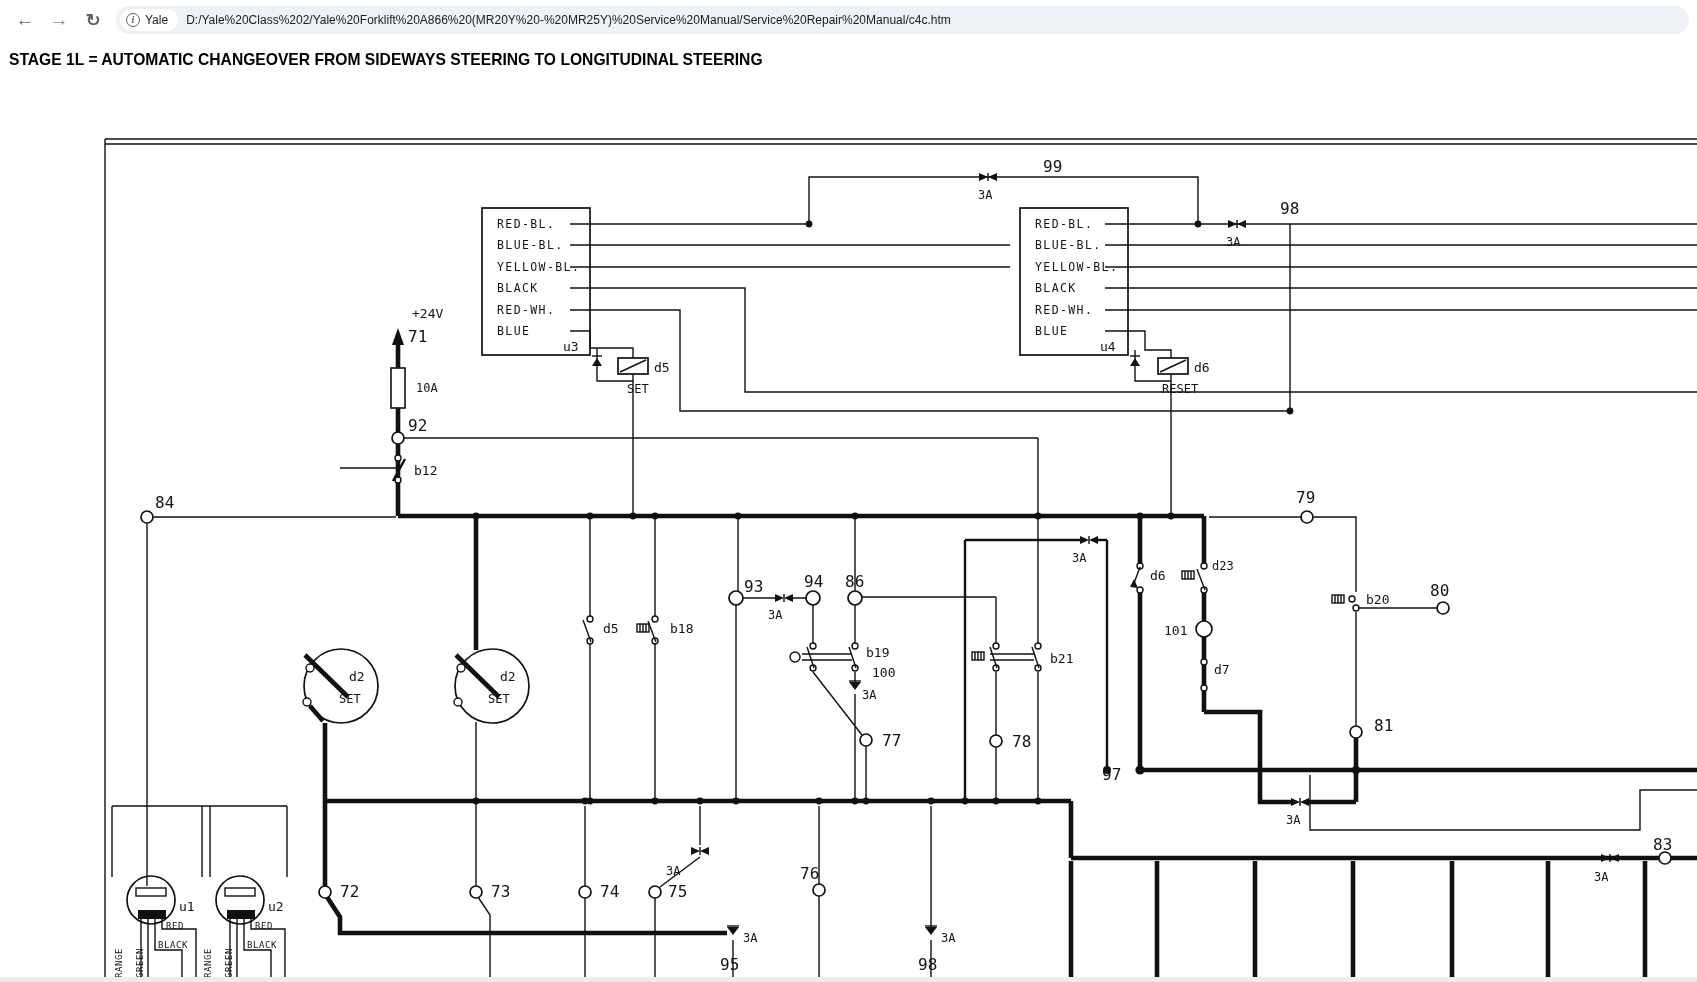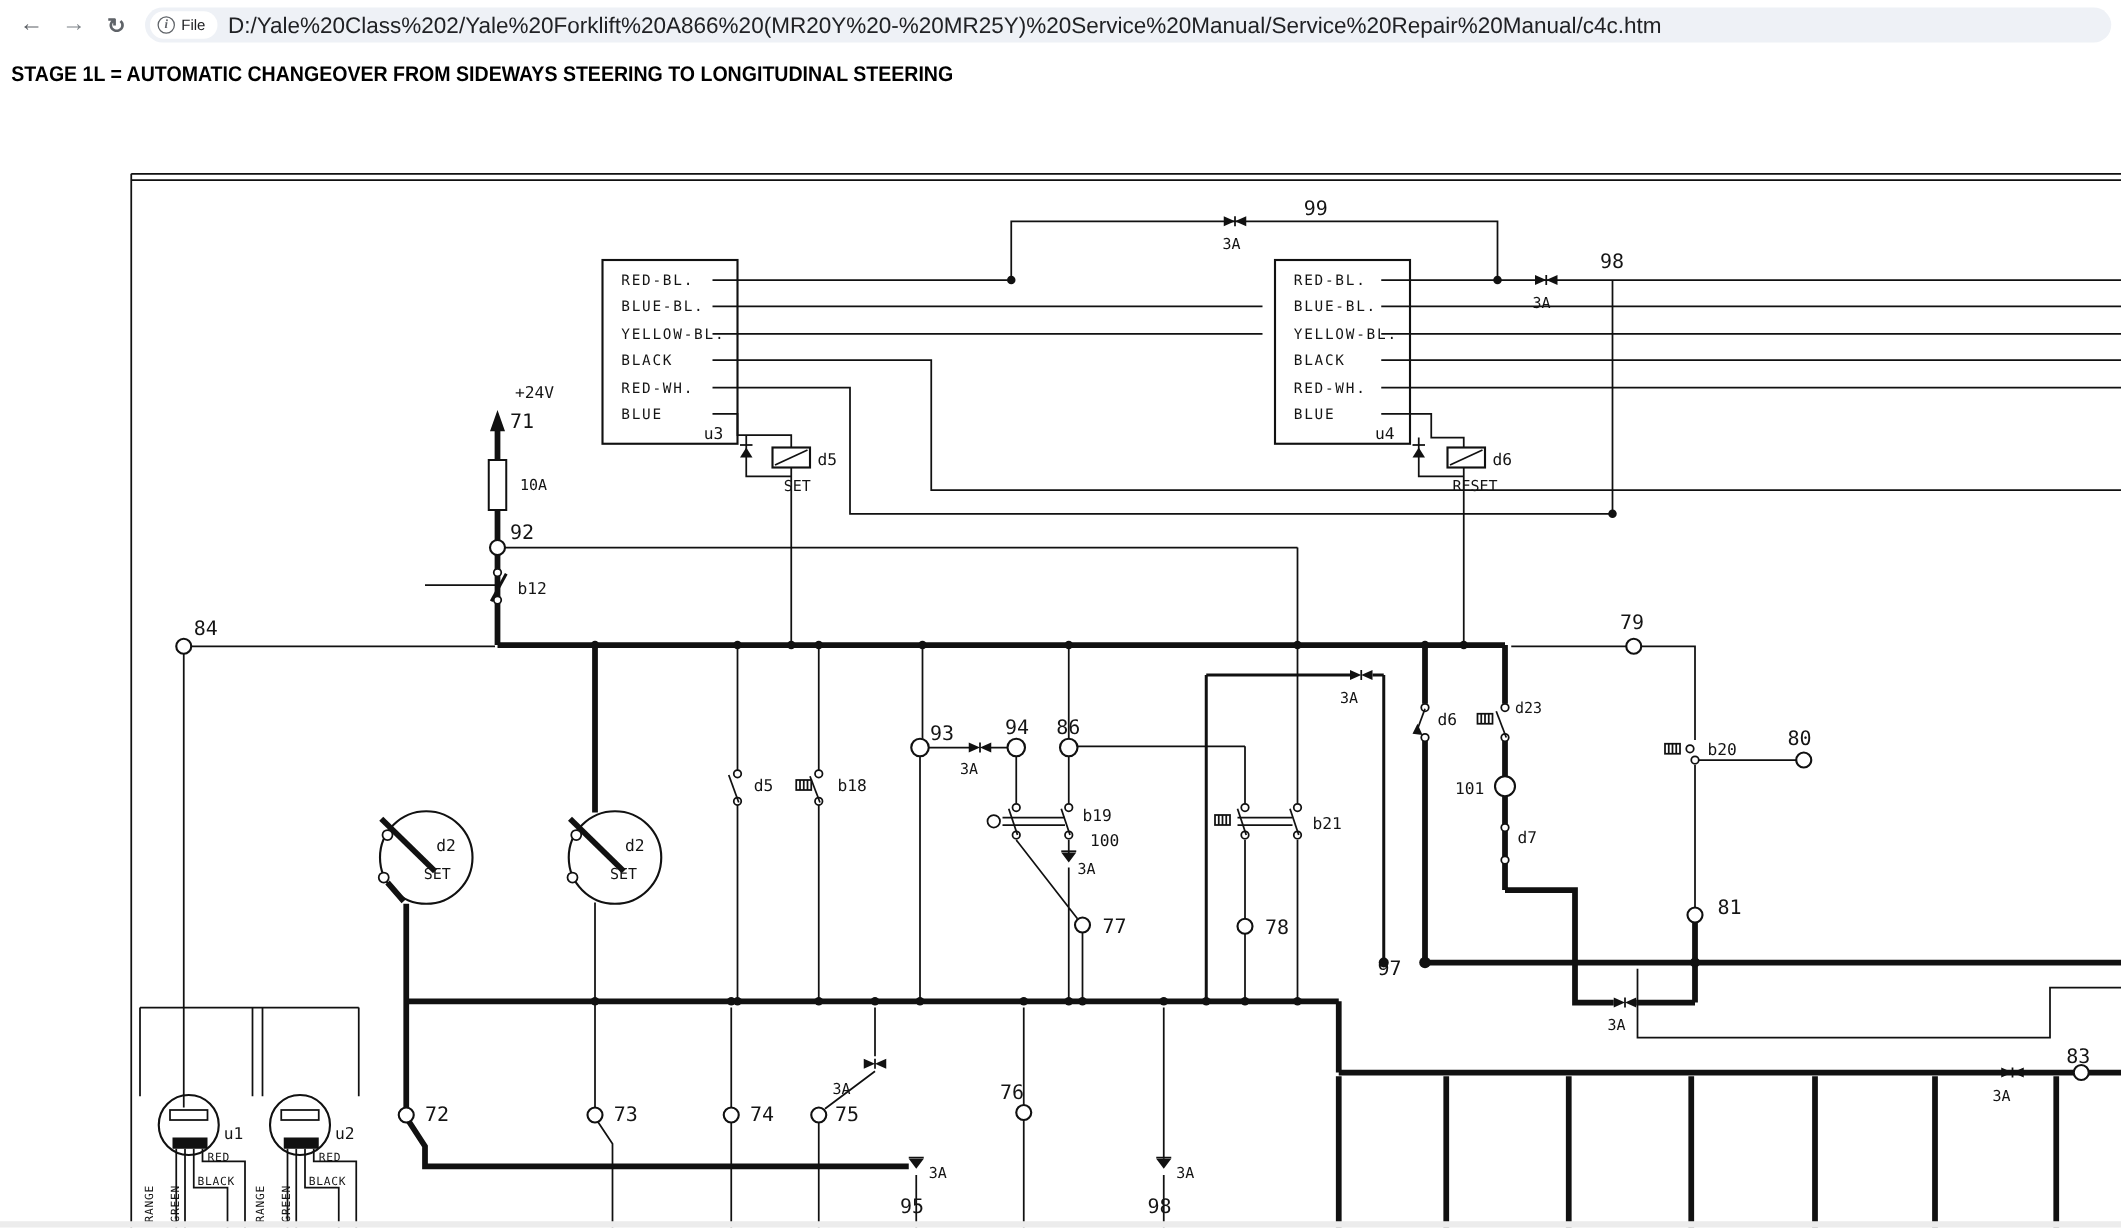--- a/index.html
+++ b/index.html
@@ -12,21 +12,21 @@
   .navbtn { width:34px; height:34px; border-radius:50%; display:flex; align-items:center;
     justify-content:center; font-size:19px; color:#5f6368; cursor:pointer; border:none; background:transparent; }
   .navbtn.fwd { color:#80868b; }
   .reload-glyph { font-size:17px; font-weight:bold; transform:scaleX(1.05); }
   .omnibox { flex:1; height:28px; margin-left:6px; background:#eef1f6; border-radius:14px;
     display:flex; align-items:center; padding:0 12px 0 4px; }
   .file-chip { background:#fff; border-radius:12px; height:22px; display:flex; align-items:center;
     padding:0 10px 0 6px; margin-right:8px; font-size:12px; color:#202124; white-space:nowrap; }
   .info-ic { width:14px; height:14px; border:1.2px solid #5f6368; border-radius:50%; color:#5f6368;
     font-size:10px; line-height:12px; text-align:center; margin-right:5px; font-family:"Liberation Serif",serif; font-style:italic; font-weight:bold;}
-  .url { font-size:18px; color:#202124; white-space:nowrap; overflow:hidden; }
+  .url { font-size:12px; color:#202124; white-space:nowrap; overflow:hidden; }
 
   
   .heading { position:absolute; left:9px; top:50px; font-size:17px; font-weight:bold;
     color:#000; letter-spacing:0px; transform:scaleX(.92); transform-origin:left;
     font-family:"Liberation Sans", sans-serif; white-space:nowrap; }
 
   
   svg { position:absolute; left:0; top:0; }
   svg text { fill:#141414; font-family:"DejaVu Sans Mono", monospace; }
   .num  { font-size:16px; }
@@ -49,21 +49,21 @@
 
 <div class="toolbar">
   <button class="navbtn">←</button>
   <button class="navbtn fwd">→</button>
   <button class="navbtn">
       <span class="reload-glyph">↻</span>
     </button>
   <div class="omnibox">
     <div class="file-chip">
       <span class="info-ic">i</span>
-      <span>File</span>
+      <span>Yale</span>
     </div>
     <span class="url">D:/Yale%20Class%202/Yale%20Forklift%20A866%20(MR20Y%20-%20MR25Y)%20Service%20Manual/Service%20Repair%20Manual/c4c.htm</span>
   </div>
 </div>
 
 <div class="heading">STAGE 1L = AUTOMATIC CHANGEOVER FROM SIDEWAYS STEERING TO LONGITUDINAL STEERING</div>
 
 <svg width="1697" height="982" viewBox="0 0 1697 982">
   <defs>
     <g id="fuseH">

